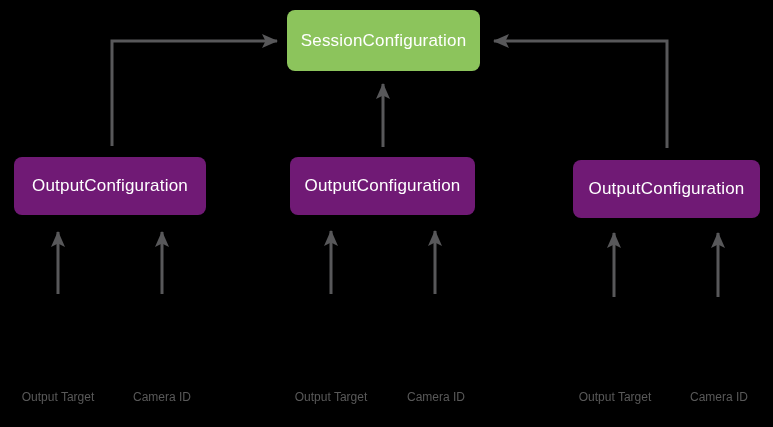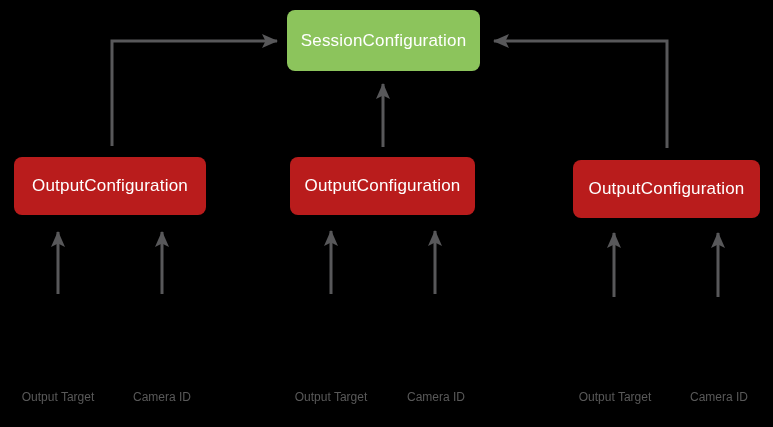--- a/index.html
+++ b/index.html
@@ -25,21 +25,21 @@
     font-size: 17px;
     letter-spacing: 0.2px;
     white-space: nowrap;
   }
   .node-session {
     left: 287px; top: 10px;
     width: 193px; height: 61px;
     background: #8cc45c;
   }
   .node-output {
-    background: #b91c1c;
+    background: #701a75;
   }
   .node-output.o1 { left: 14px;  top: 157px; width: 192px; height: 58px; }
   .node-output.o2 { left: 290px; top: 157px; width: 185px; height: 58px; }
   .node-output.o3 { left: 573px; top: 160px; width: 187px; height: 58px; }
   .input-label {
     position: absolute;
     top: 390px;
     transform: translateX(-50%);
     color: #595959;
     font-size: 12px;

